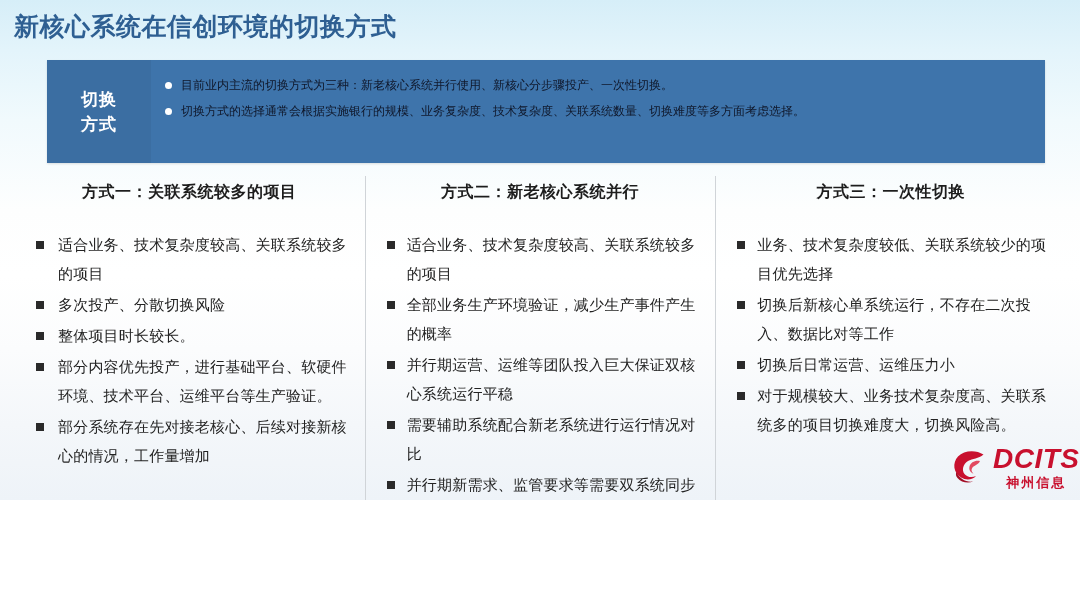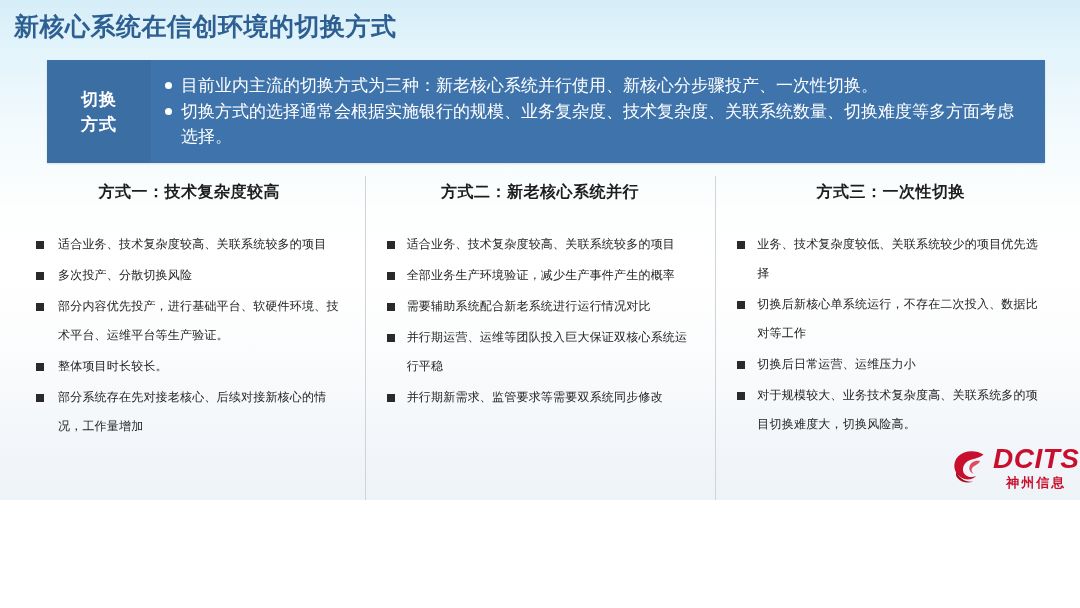--- a/index.html
+++ b/index.html
@@ -71,22 +71,22 @@
     font-family: Liberation Serif, serif;
   }
   #callout-body {
     flex: 1 1 auto;
     padding: 13px 18px 8px 14px;
     box-sizing: border-box;
   }
   .callout-item {
     display: flex;
     align-items: flex-start;
-    color: #ffffff;
-    font-size: 17px;
+    color: #0f172a;
+    font-size: 12px;
     line-height: 25px;
     margin-bottom: 1px;
     justify-content: flex-end;
   }
   .callout-dot {
     flex: 0 0 auto;
     width: 7px;
     height: 7px;
     border-radius: 50%;
     background: #ffffff;
@@ -131,21 +131,21 @@
     letter-spacing: 0.5px;
   }
   .bullet-list {
     margin: 0;
     padding: 0;
     list-style: none;
   }
   .bullet {
     position: relative;
     padding-left: 26px;
-    font-size: 12px;
+    font-size: 15px;
     line-height: 29px;
     color: #232323;
     margin-bottom: 2px;
     letter-spacing: 0.2px;
   }
   .bullet .sq {
     position: absolute;
     left: 6px;
     top: 11px;
     width: 8px;
@@ -216,37 +216,37 @@
       <div class="callout-item">
         <span class="callout-dot"></span>
         <span class="callout-text">切换方式的选择通常会根据实施银行的规模、业务复杂度、技术复杂度、关联系统数量、切换难度等多方面考虑选择。</span>
       </div>
     </div>
   </div>
 
   <div id="columns">
 
     <div class="col col-1">
-      <div class="col-title">方式一：技术复杂度较高</div>
+      <div class="col-title">方式一：关联系统较多的项目</div>
       <ul class="bullet-list">
         <li class="bullet"><span class="sq"></span><span>适合业务、技术复杂度较高、关联系统较多的项目</span></li>
         <li class="bullet"><span class="sq"></span><span>多次投产、分散切换风险</span></li>
+        <li class="bullet"><span class="sq"></span><span>整体项目时长较长。</span></li>
         <li class="bullet"><span class="sq"></span><span>部分内容优先投产，进行基础平台、软硬件环境、技术平台、运维平台等生产验证。</span></li>
-        <li class="bullet"><span class="sq"></span><span>整体项目时长较长。</span></li>
         <li class="bullet"><span class="sq"></span><span>部分系统存在先对接老核心、后续对接新核心的情况，工作量增加</span></li>
       </ul>
     </div>
 
     <div class="col col-2">
       <div class="col-title">方式二：新老核心系统并行</div>
       <ul class="bullet-list">
         <li class="bullet"><span class="sq"></span><span>适合业务、技术复杂度较高、关联系统较多的项目</span></li>
         <li class="bullet"><span class="sq"></span><span>全部业务生产环境验证，减少生产事件产生的概率</span></li>
+        <li class="bullet"><span class="sq"></span><span>并行期运营、运维等团队投入巨大保证双核心系统运行平稳</span></li>
         <li class="bullet"><span class="sq"></span><span>需要辅助系统配合新老系统进行运行情况对比</span></li>
-        <li class="bullet"><span class="sq"></span><span>并行期运营、运维等团队投入巨大保证双核心系统运行平稳</span></li>
         <li class="bullet"><span class="sq"></span><span>并行期新需求、监管要求等需要双系统同步修改</span></li>
       </ul>
     </div>
 
     <div class="col col-3">
       <div class="col-title">方式三：一次性切换</div>
       <ul class="bullet-list">
         <li class="bullet"><span class="sq"></span><span>业务、技术复杂度较低、关联系统较少的项目优先选择</span></li>
         <li class="bullet"><span class="sq"></span></li>
         <li class="bullet"><span class="sq"></span><span>切换后新核心单系统运行，不存在二次投入、数据比对等工作</span></li>

